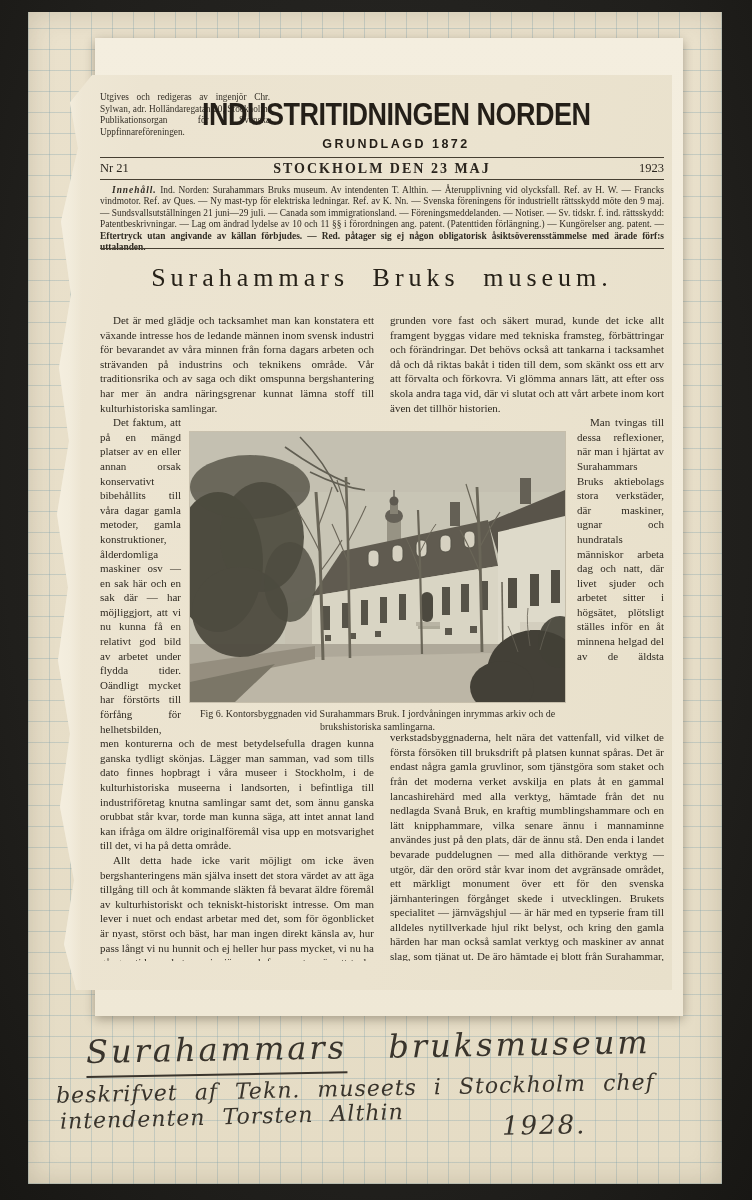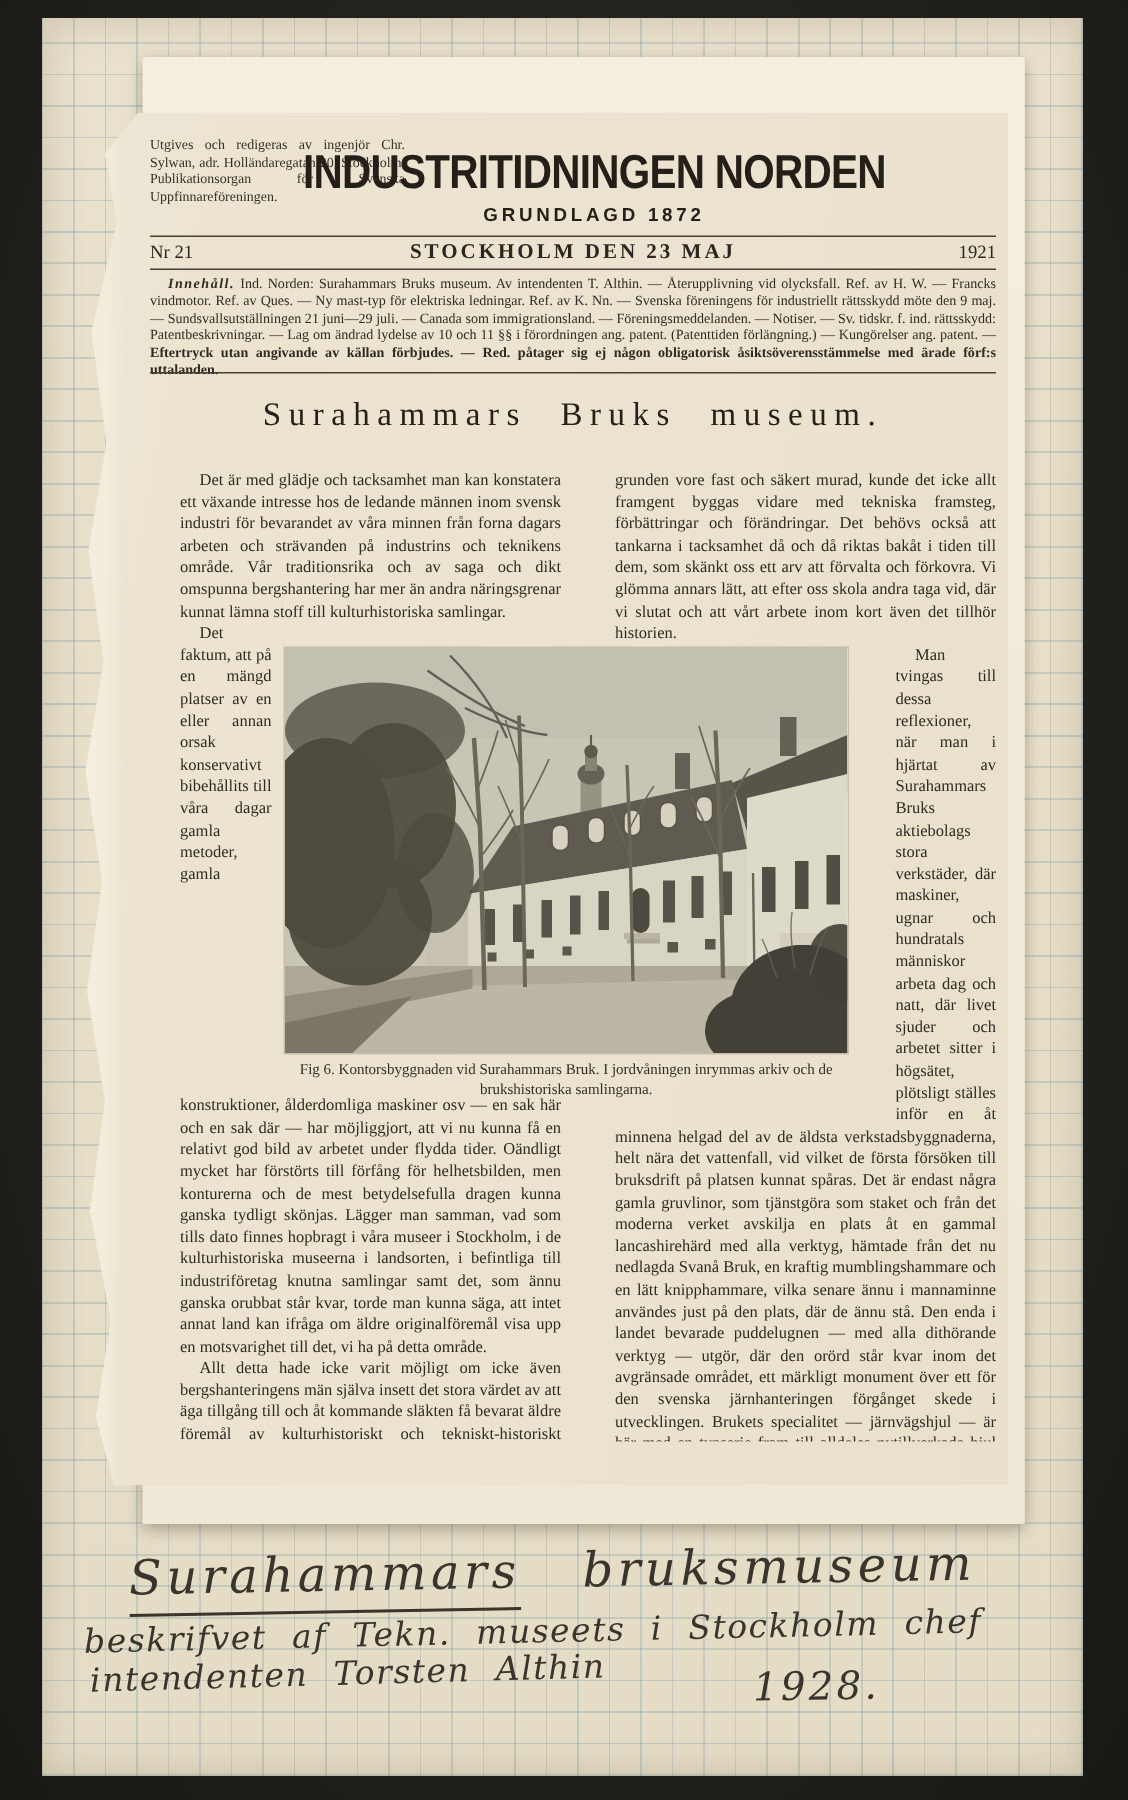--- a/index.html
+++ b/index.html
@@ -29,24 +29,24 @@
   .m-note{font-size:9.3px;line-height:11.6px;text-align:justify;color:#353027;}
   .m-title{font-family:"Liberation Sans", sans-serif;font-weight:700;font-size:27px;
     letter-spacing:-.5px;white-space:nowrap;color:#241f18;display:inline-block;transform:scaleY(1.18);transform-origin:top center;}
   .m-founded{font-family:"Liberation Sans", sans-serif;font-weight:700;font-size:12.5px;letter-spacing:2.5px;color:#241f18;}
   .rule{position:absolute;left:48px;width:564px;height:0;border-top:1.4px solid #463f32;}
   .dateline{font-size:12.5px;color:#2b261f;}
   .dateline .place{font-weight:700;font-size:14px;letter-spacing:2px;}
   .toc{font-size:9.4px;line-height:11.4px;text-align:justify;color:#302b23;}
   .toc .lead{font-style:italic;font-weight:700;letter-spacing:1px;margin-left:12px;}
   .toc .notice{font-weight:700;}
-  .art-title{font-size:22px;letter-spacing:5px;word-spacing:12px;text-align:center;color:#262118;}
+  .art-title{font-size:26px;letter-spacing:5px;word-spacing:12px;text-align:center;color:#262118;}
   
   .cols{display:flex;gap:16px;overflow:hidden;}
-  .col{flex:1 1 0;font-size:11px;line-height:14.6px;text-align:justify;color:#2f2a22;overflow:hidden;margin-left:20px;}
+  .col{flex:1 1 0;font-size:11px;line-height:14.6px;text-align:justify;color:#2f2a22;overflow:hidden;}
   .col p{margin:0;text-indent:13px;}
   .col p.no-indent{text-indent:0;}
   .spacer-r{float:right;width:187px;height:300px;margin-top:15px;margin-left:6px;}
   .spacer-l{float:left;width:181px;height:300px;margin-top:15px;margin-right:6px;}
   .photo{position:absolute;left:138px;top:357px;width:375px;height:270px;overflow:hidden;
     box-shadow:0 0 0 1px rgba(90,82,66,.25);}
   .photo svg{display:block;width:100%;height:100%;}
   .caption{position:absolute;left:138px;top:633px;width:375px;font-size:10px;line-height:12.6px;
     text-align:center;color:#332e25;}
   
@@ -72,21 +72,21 @@
       <span class="m-title">INDUSTRITIDNINGEN NORDEN</span><br>
       <span class="m-founded" style="position:relative;top:6px;margin-left:24px;">GRUNDLAGD 1872</span>
     </div>
 
 
     <div class="rule" style="top:82px;"></div>
 
     <div class="abs dateline" style="left:48px;top:86px;width:564px;height:16px;">
       <span style="position:absolute;left:0;">Nr 21</span>
       <span class="place" style="position:absolute;left:0;right:0;text-align:center;">STOCKHOLM DEN 23 MAJ</span>
-      <span style="position:absolute;right:0;">1921</span>
+      <span style="position:absolute;right:0;">1923</span>
     </div>
 
     <div class="rule" style="top:104px;"></div>
 
     <div class="abs toc" style="left:48px;top:110px;width:564px;">
       <span class="lead">Innehåll.</span>
       <span>Ind. Norden: Surahammars Bruks museum. Av intendenten T. Althin. — Återupplivning vid olycksfall. Ref. av H. W. — Francks vindmotor. Ref. av Ques. — Ny mast-typ för elektriska ledningar. Ref. av K. Nn. — Svenska föreningens för industriellt rättsskydd möte den 9 maj. — Sundsvallsutställningen 21 juni—29 juli. — Canada som immigrationsland. — Föreningsmeddelanden. — Notiser. — Sv. tidskr. f. ind. rättsskydd: Patentbeskrivningar. — Lag om ändrad lydelse av 10 och 11 §§ i förordningen ang. patent. (Patenttiden förlängning.) — Kungörelser ang. patent. —</span>
       <span class="notice">Eftertryck utan angivande av källan förbjudes. — Red. påtager sig ej någon obligatorisk åsiktsöverensstämmelse med ärade förf:s uttalanden.</span>
     </div>
 

